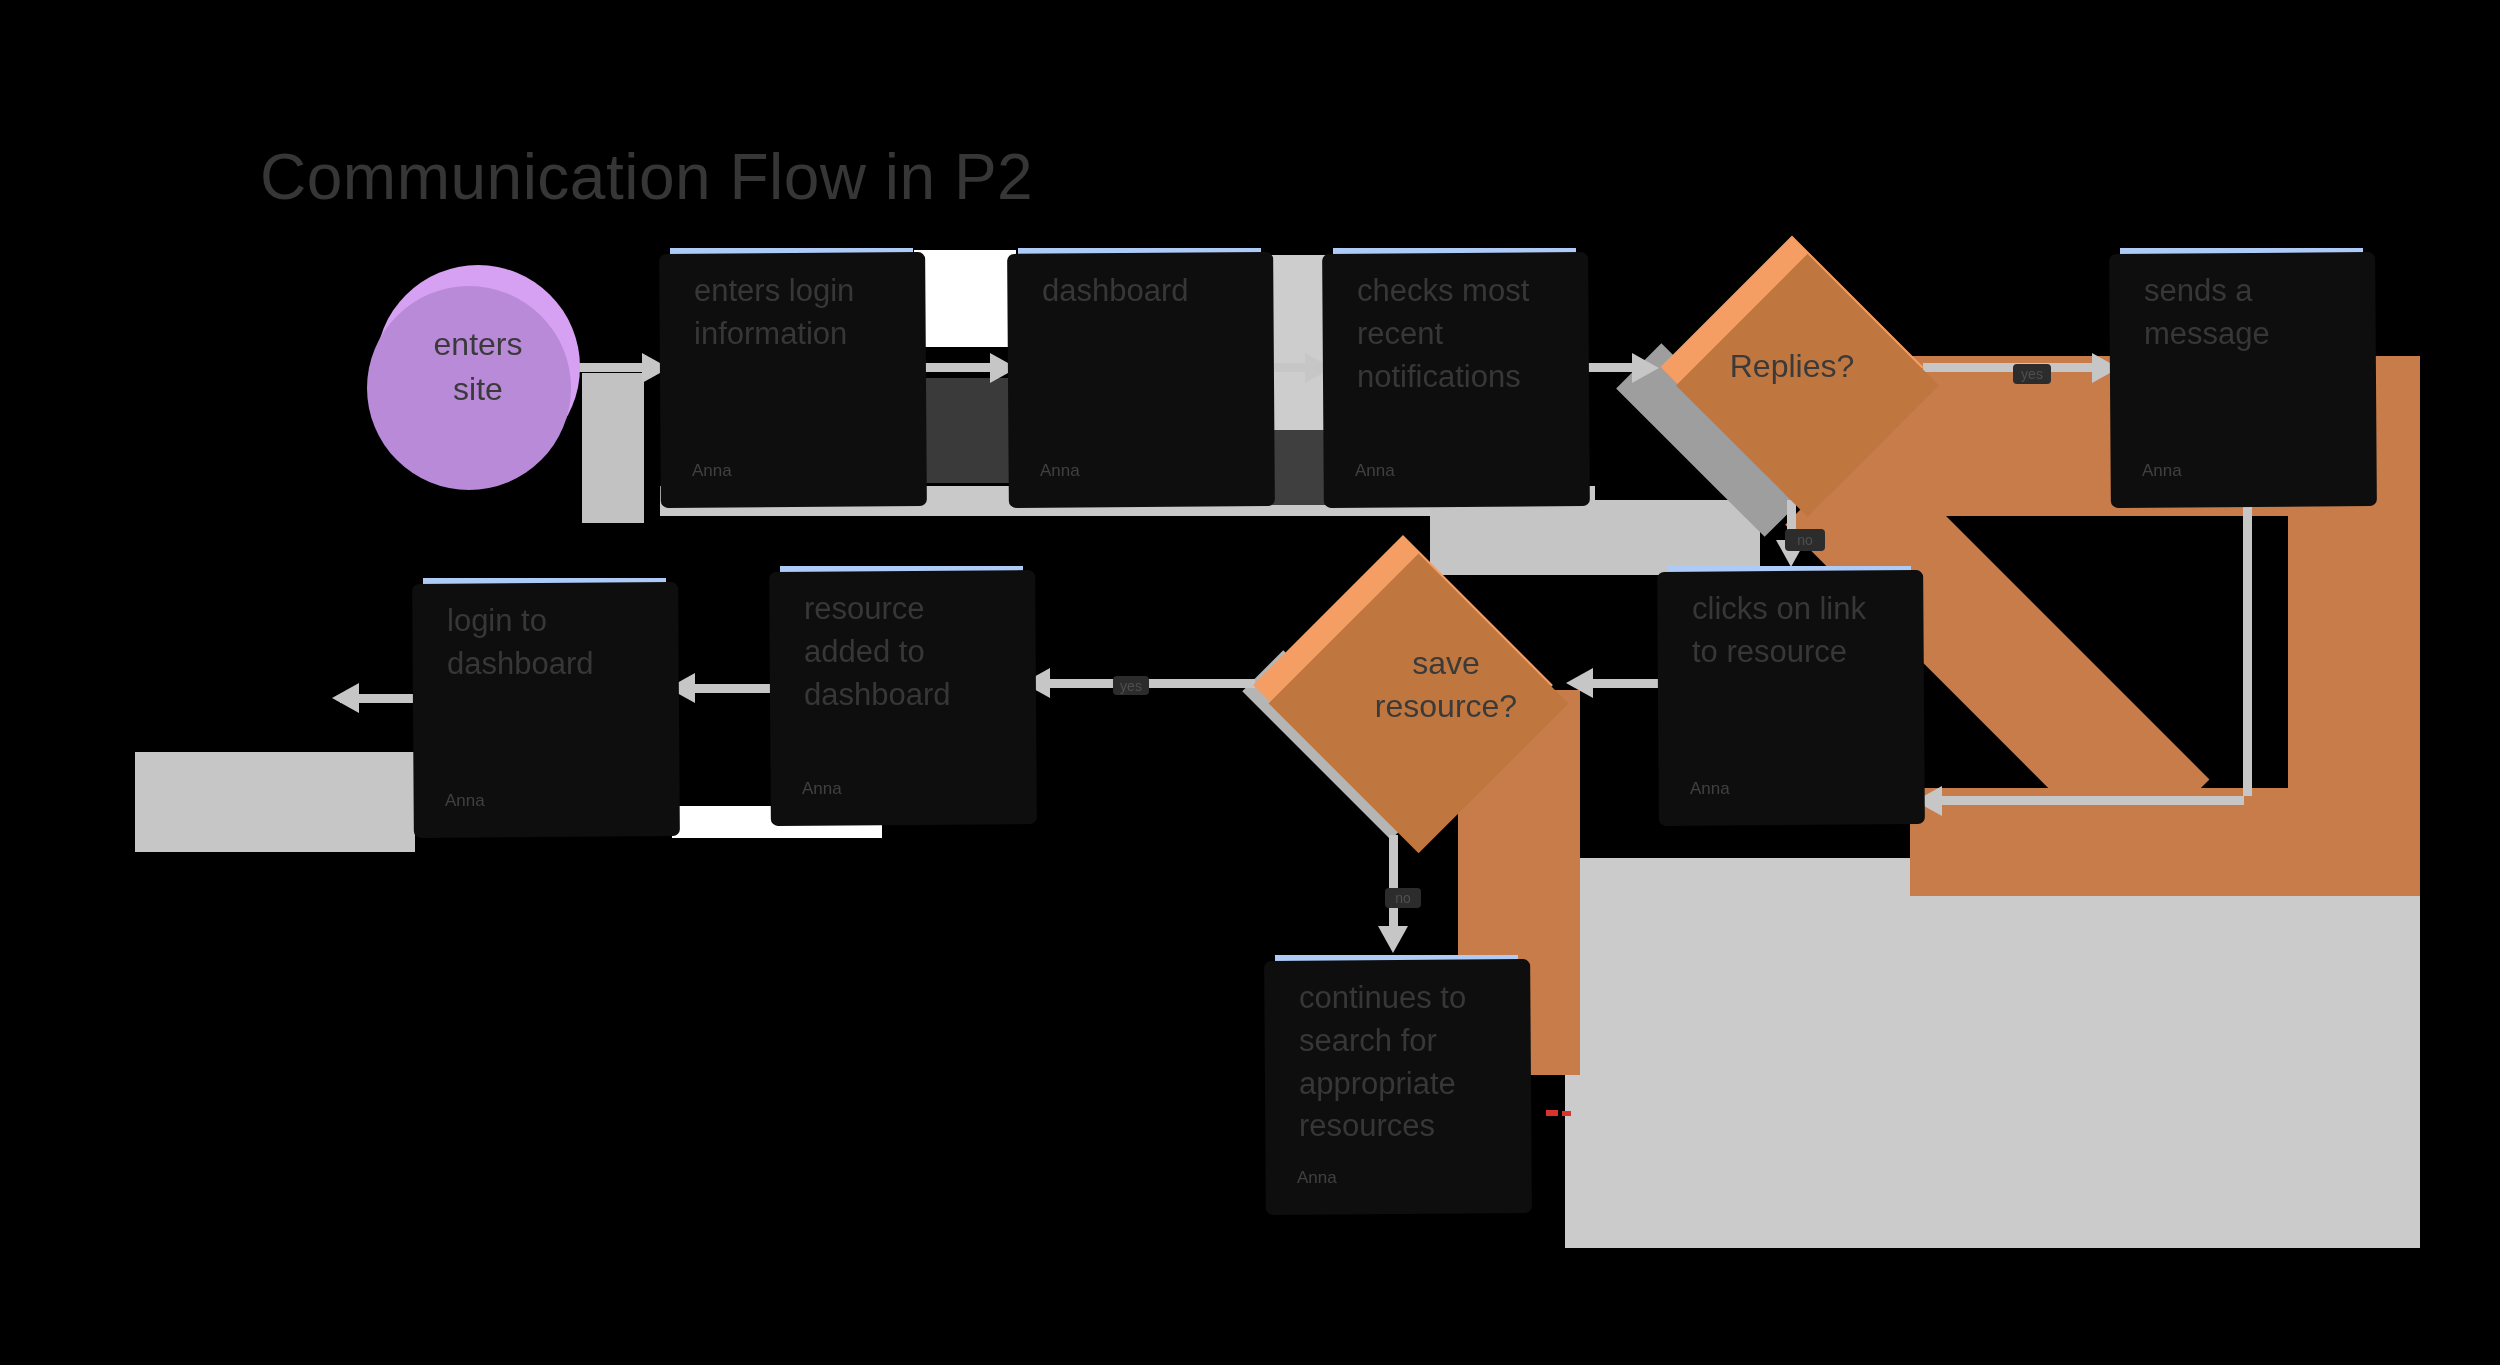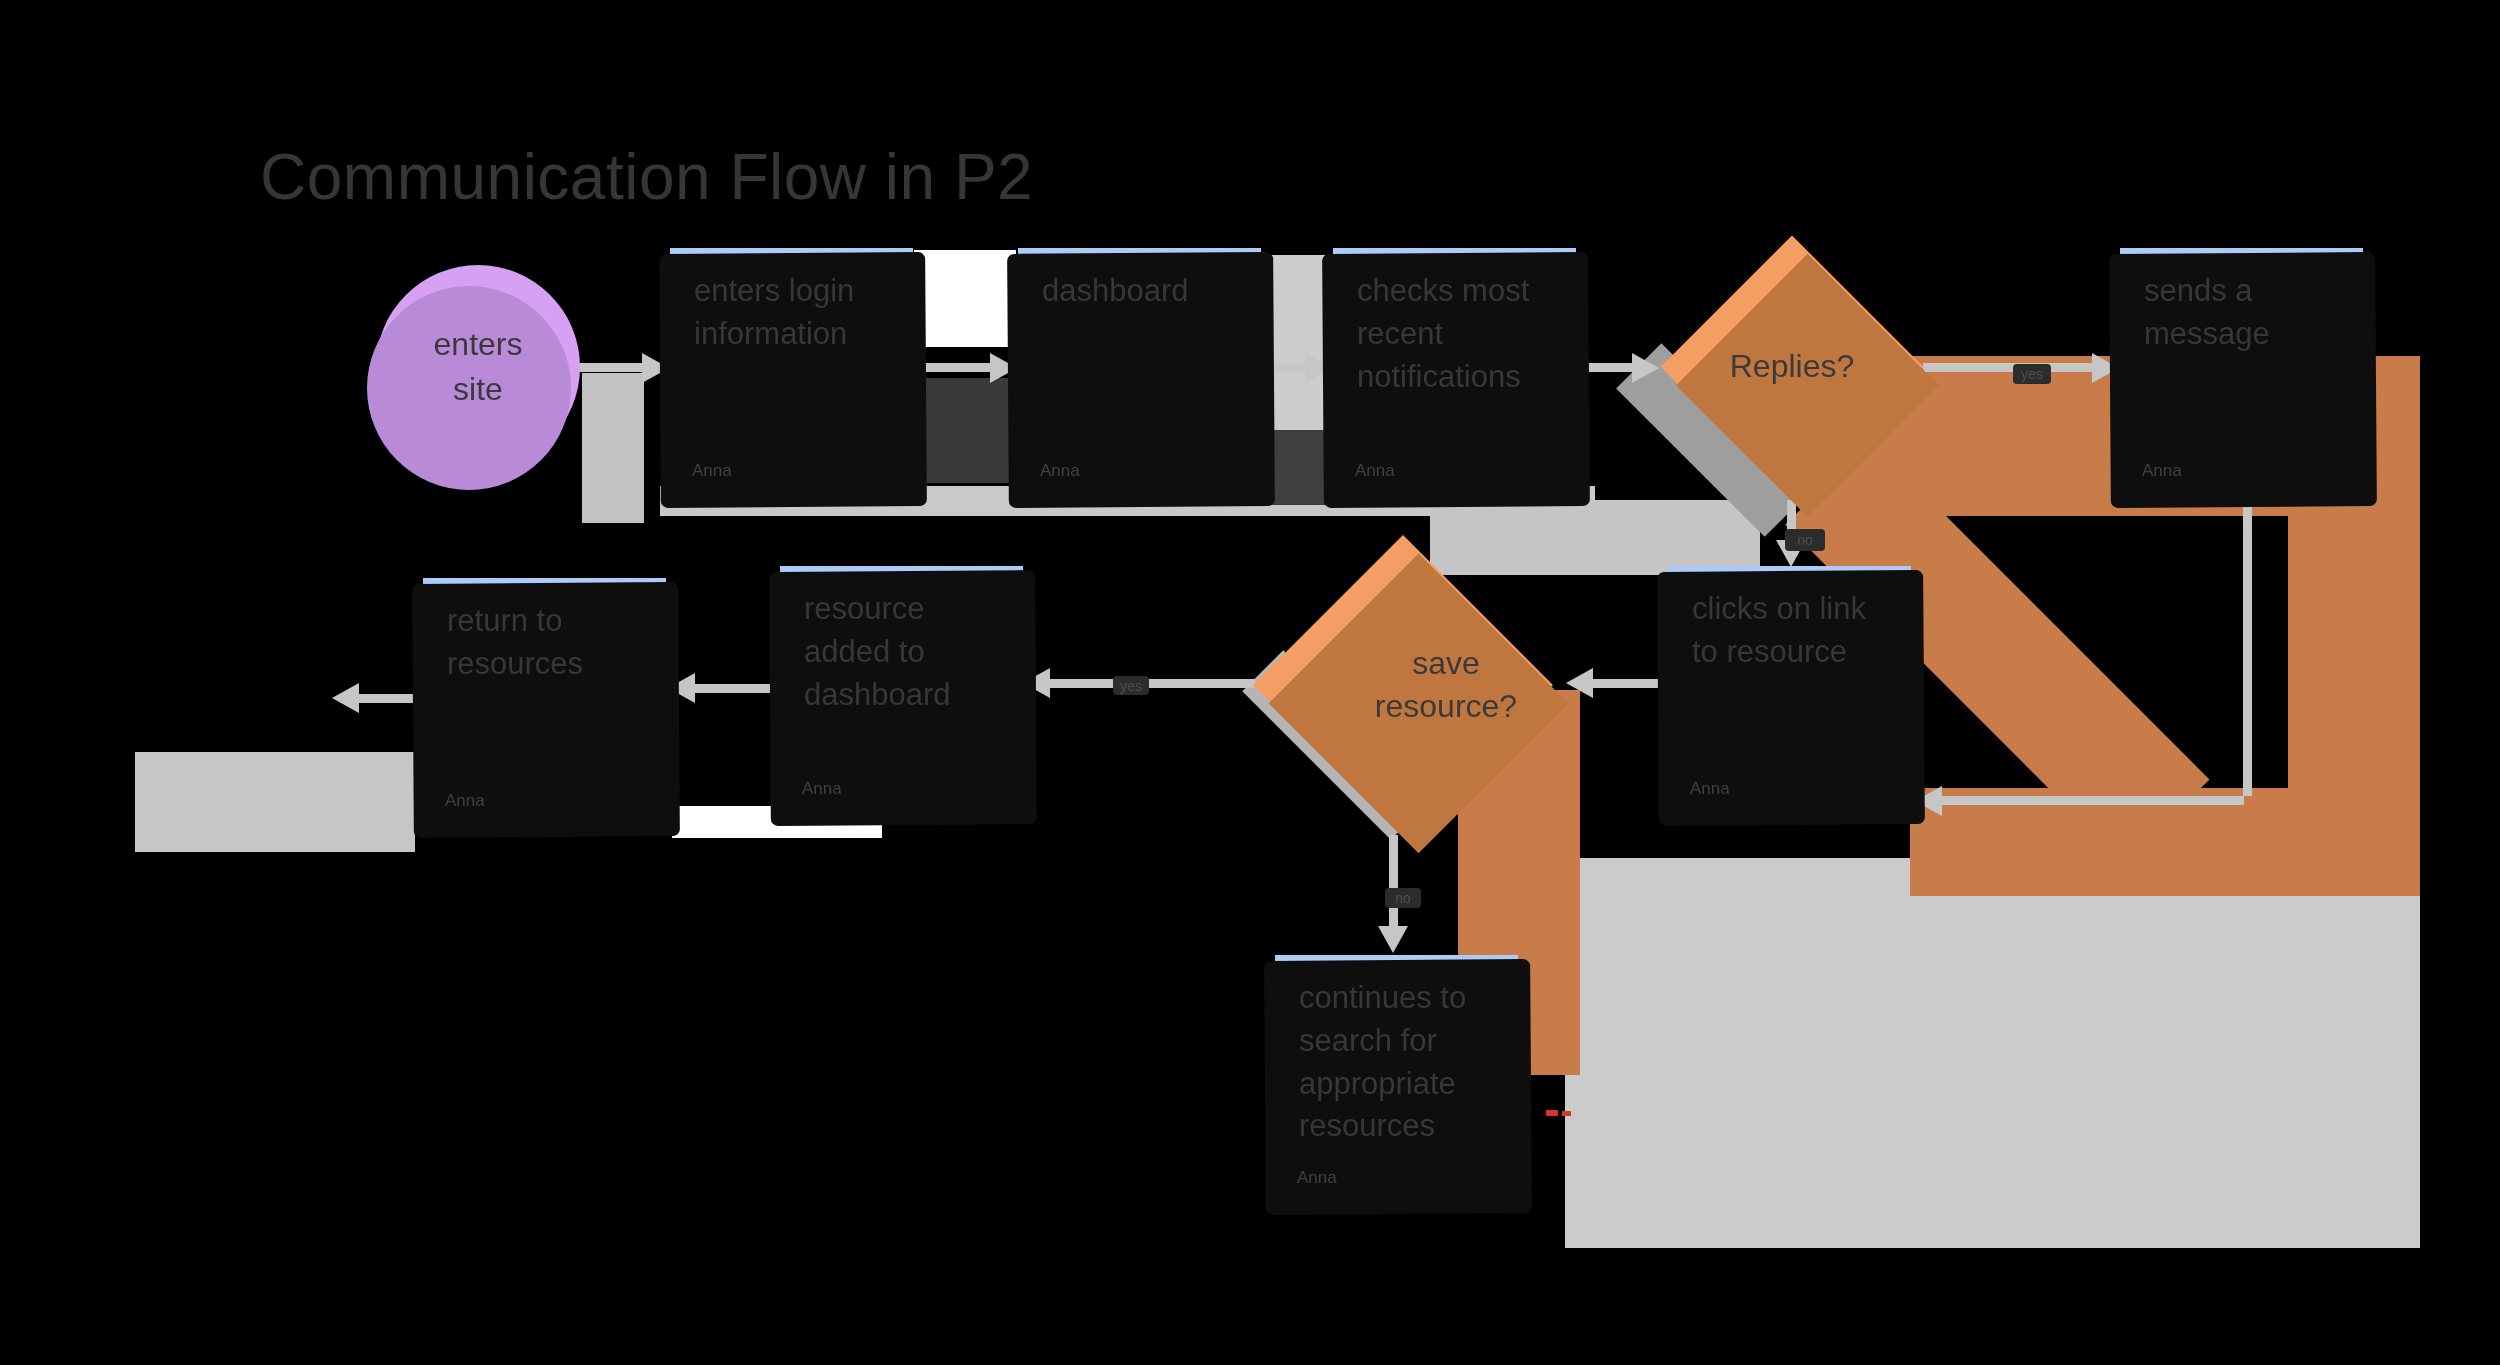--- a/index.html
+++ b/index.html
@@ -129,21 +129,21 @@
   </div>
   <div class="sticky" style="left:1668px;top:566px;">
     <span>clicks on link to resource</span>
     <span class="author">Anna</span>
   </div>
   <div class="sticky" style="left:780px;top:566px;">
     <span>resource added to dashboard</span>
     <span class="author">Anna</span>
   </div>
   <div class="sticky" style="left:423px;top:578px;">
-    <span>return to resources</span>
+    <span>login to dashboard</span>
     <span class="author">Anna</span>
   </div>
   <div class="sticky" style="left:1275px;top:955px;">
     <span>continues to search for appropriate resources</span>
     <span class="author">Anna</span>
   </div>
 
   <div class="diamond" style="left:1699px;top:274px;width:186px;height:186px;"></div>
   <div class="dlabel" style="left:1692px;top:337px;width:200px;height:60px;">
     <span>Replies?</span>

